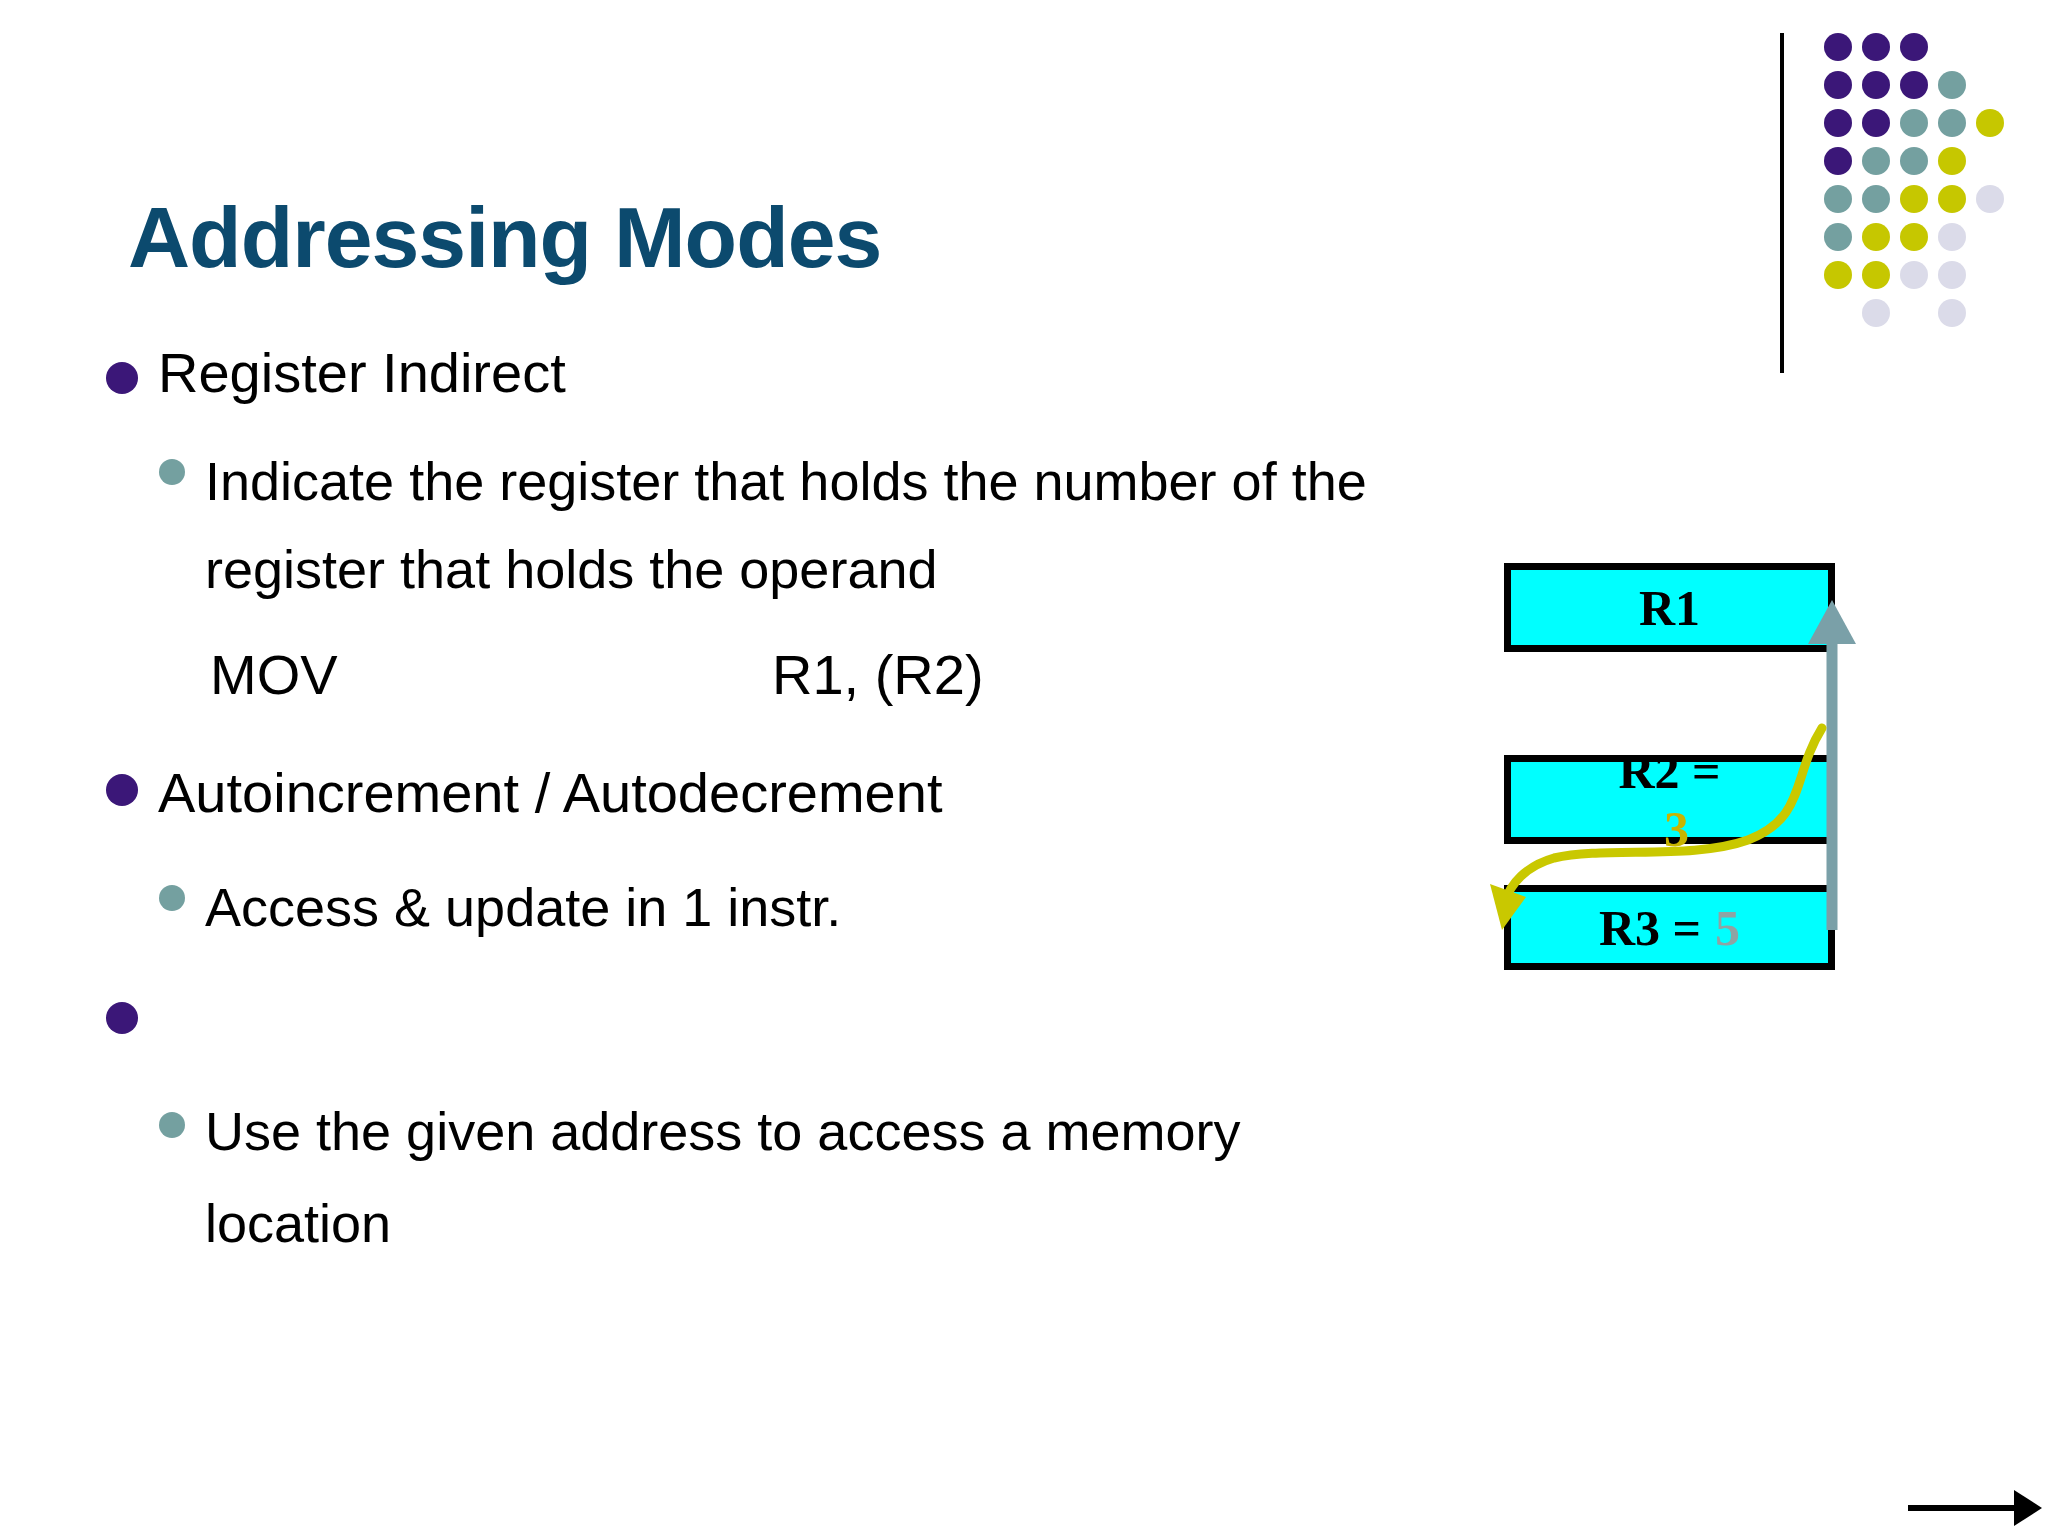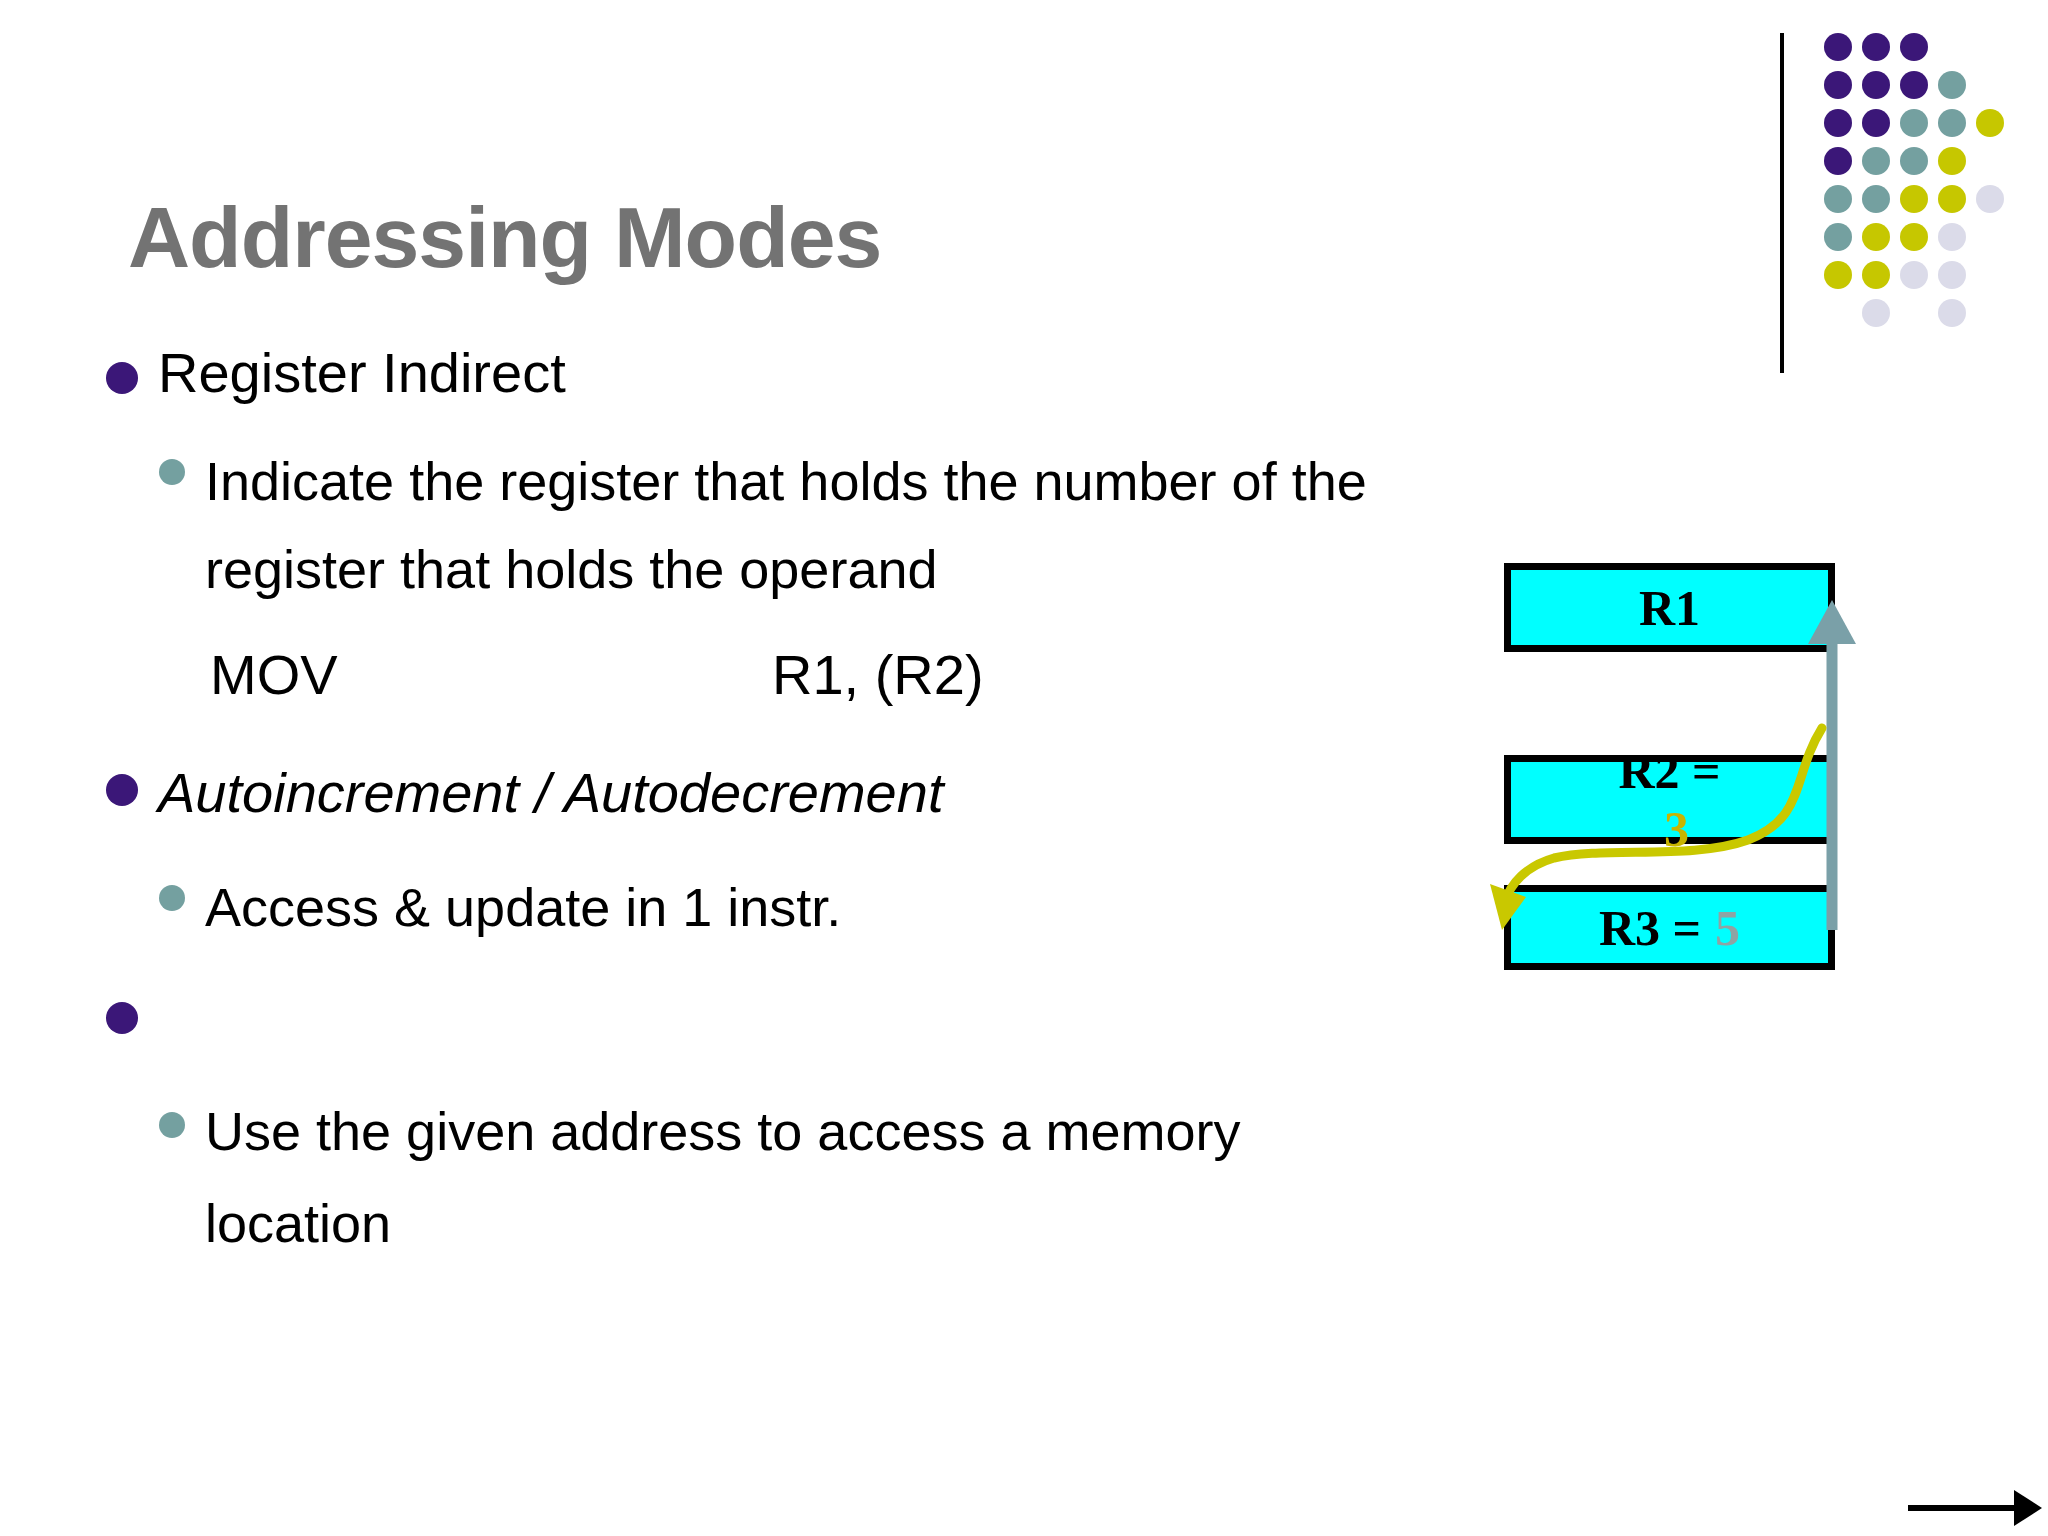--- a/index.html
+++ b/index.html
@@ -2,21 +2,21 @@
 <html><head>
 <meta charset="utf-8">
 <style>
   html,body{margin:0;padding:0;background:#888;}
   #slide{
     position:relative;width:2048px;height:1536px;background:#ffffff;
     overflow:hidden;font-family:"Liberation Sans",sans-serif;
   }
   .abs{position:absolute;}
   #title{
-    left:128px;top:188px;font-size:86px;font-weight:bold;color:#737373;
+    left:128px;top:188px;font-size:86px;font-weight:bold;color:#0c4a6e;
     letter-spacing:-1px;white-space:nowrap;
   }
   .l1text{font-size:56px;color:#000;white-space:nowrap;}
   .l2text{font-size:54px;color:#000;white-space:nowrap;}
   .bullet{border-radius:50%;}
   .bullet.l1{width:32px;height:32px;background:#3b1778;}
   .bullet.l2{width:26px;height:26px;background:#74a0a0;}
   .regbox{
     left:1504px;width:331px;height:89px;background:#00ffff;border:7px solid #000;
     box-sizing:border-box;display:flex;align-items:center;justify-content:center;
@@ -75,21 +75,21 @@
   <div class="abs l1text" style="left:158px;top:340px;">Register Indirect</div>
 
   <div class="abs bullet l2" style="left:159px;top:459px;"></div>
   <div class="abs l2text" style="left:205px;top:538px;">register that holds the operand</div>
   <div class="abs l2text" style="left:205px;top:450px;">Indicate the register that holds the number of the</div>
 
   <div class="abs l1text" style="left:210px;top:642px;">MOV</div>
   <div class="abs l1text" style="left:772px;top:642px;">R1, (R2)</div>
 
   <div class="abs bullet l1" style="left:106px;top:774px;"></div>
-  <div class="abs l1text" style="left:158px;top:760px;font-style:italic;">Autoincrement / Autodecrement</div>
+  <div class="abs l1text" style="left:158px;top:760px;">Autoincrement / Autodecrement</div>
 
   <div class="abs bullet l2" style="left:159px;top:885px;"></div>
   <div class="abs l2text" style="left:205px;top:876px;">Access &amp; update in 1 instr.</div>
 
   <div class="abs bullet l1" style="left:106px;top:1002px;"></div>
 
   <div class="abs bullet l2" style="left:159px;top:1112px;"></div>
   <div class="abs l2text" style="left:205px;top:1100px;">Use the given address to access a memory</div>
   <div class="abs l2text" style="left:205px;top:1192px;text-align:center;">location</div>
 

